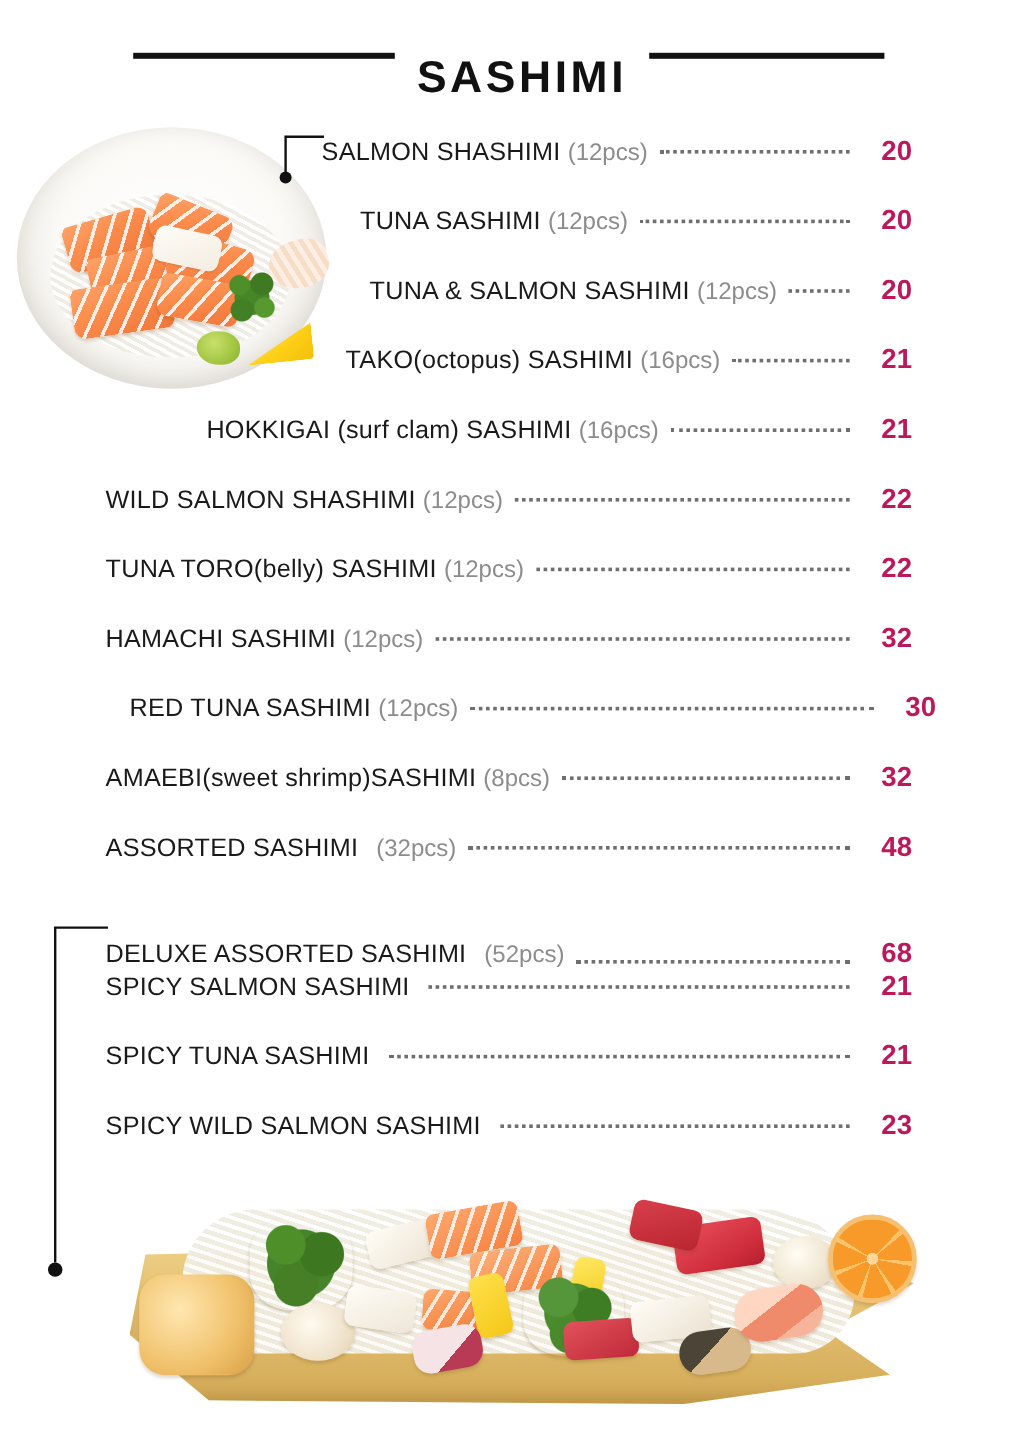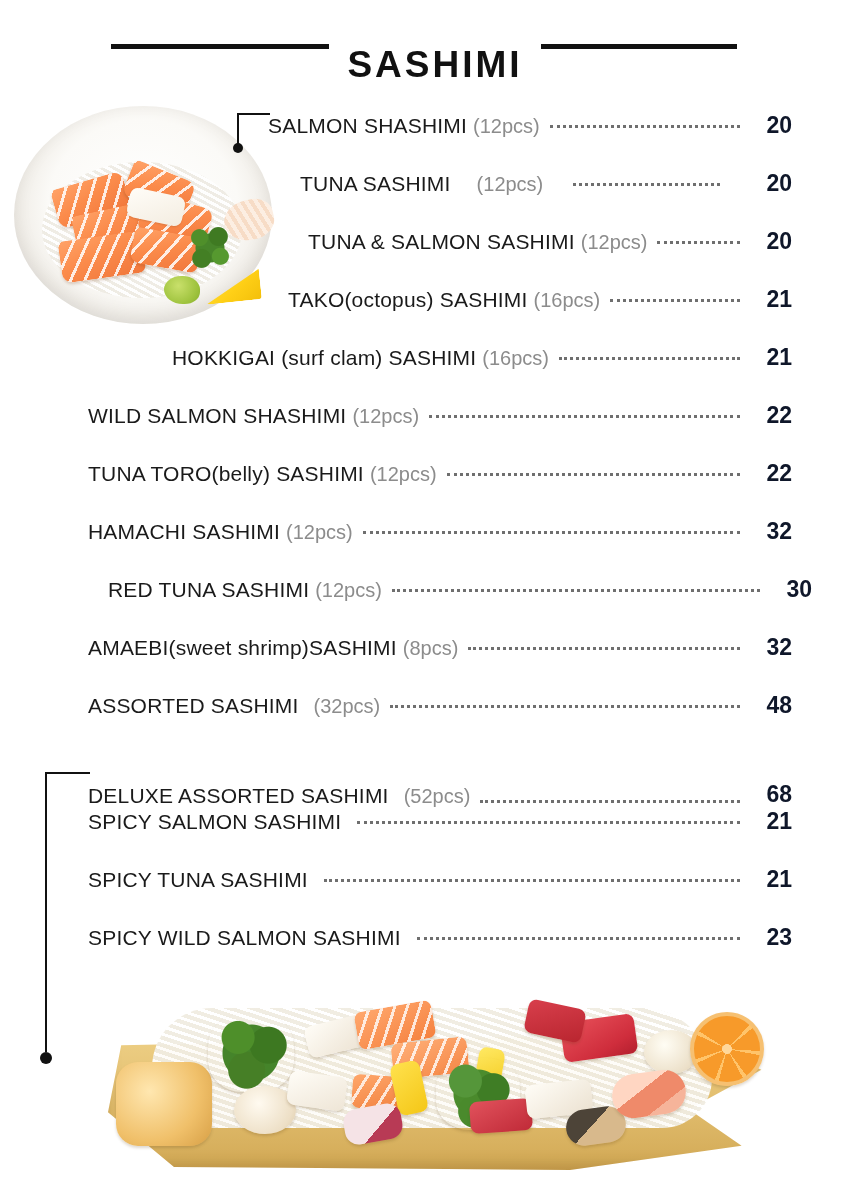--- a/index.html
+++ b/index.html
@@ -46,21 +46,21 @@
   .menu {
     position: absolute;
     top: 112px;
     left: 0;
     width: 848px;
   }
   .row {
     display: flex;
     align-items: baseline;
     height: 58px;
-    padding-right: 56px;
+    padding-right: 88px;
     width: 100%;
   }
   .row .name {
     font-size: 21px;
     letter-spacing: 0.2px;
     white-space: nowrap;
     color: #1a1a1a;
   }
   .row .pcs {
     font-size: 20px;
@@ -72,29 +72,29 @@
   .row .dots {
     flex: 1 1 auto;
     margin: 0 10px 0 10px;
     border-bottom: 3px dotted #6f6f6f;
     transform: translateY(-5px);
     min-width: 20px;
   }
   .row .price {
     font-size: 23px;
     font-weight: bold;
-    color: #0f172a;
+    color: #be185d;
     width: 42px;
     text-align: right;
     white-space: nowrap;
   }
 
   
   .r0  { padding-left: 268px; }
-  .r1  { padding-left: 300px; gap: 20px; }
+  .r1  { padding-left: 300px; }
   .r2  { padding-left: 308px; }
   .r3  { padding-left: 288px; }
   .r4  { padding-left: 172px; }
   .r5  { padding-left: 88px; }
   .r6  { padding-left: 88px; }
   .r7  { padding-left: 88px; }
   .r8  { padding-left: 88px; margin-left: 20px; }
   .r9  { padding-left: 88px; }
   .r10 { padding-left: 88px; }
   .r11 { padding-left: 88px; align-items: flex-end; }

